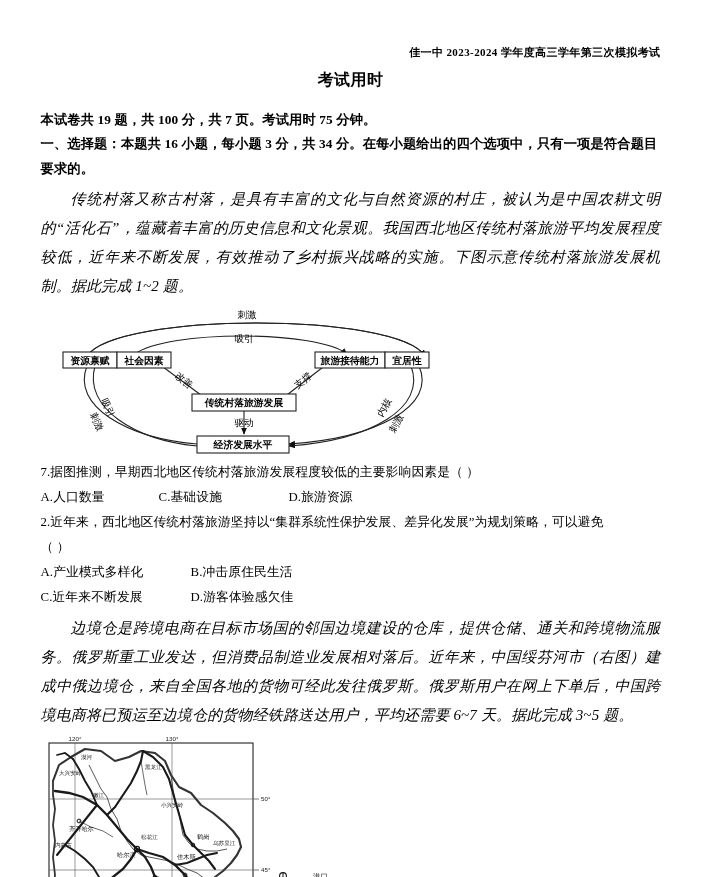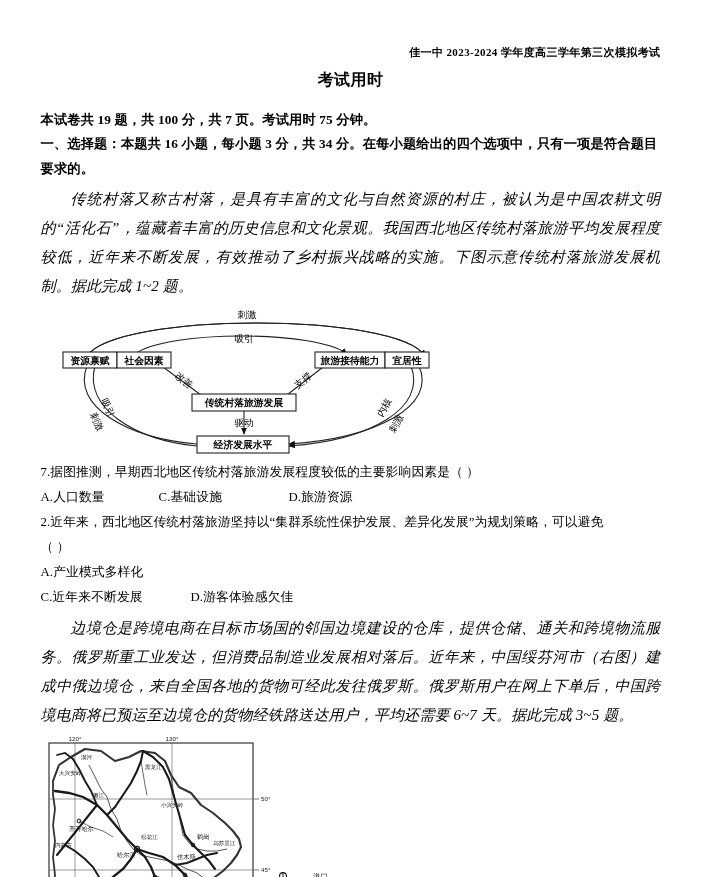--- a/index.html
+++ b/index.html
@@ -217,20 +217,21 @@
     <div class="opts">
       <span class="opt-a">A.人口数量</span>
       <span class="opt-c">C.基础设施</span>
       <span class="opt-d">D.旅游资源</span>
     </div>
 
     <div class="qline">2.近年来，西北地区传统村落旅游坚持以“集群系统性保护发展、差异化发展”为规划策略，可以避免</div>
     <div class="qline">（      ）</div>
     <div class="opts two">
       <span class="opt-a">A.产业模式多样化</span>
+      <span class="opt-b">B.冲击原住民生活</span>
     </div>
     <div class="opts two">
       <span class="opt-a">C.近年来不断发展</span>
       <span class="opt-b">D.游客体验感欠佳</span>
     </div>
 
     <div class="passage">边境仓是跨境电商在目标市场国的邻国边境建设的仓库，提供仓储、通关和跨境物流服务。俄罗斯重工业发达，但消费品制造业发展相对落后。近年来，中国绥芬河市（右图）建成中俄边境仓，来自全国各地的货物可经此发往俄罗斯。俄罗斯用户在网上下单后，中国跨境电商将已预运至边境仓的货物经铁路送达用户，平均还需要 6~7 天。据此完成 3~5 题。</div>
 
     <div class="fig-wrap">
       <div class="fig-map">

